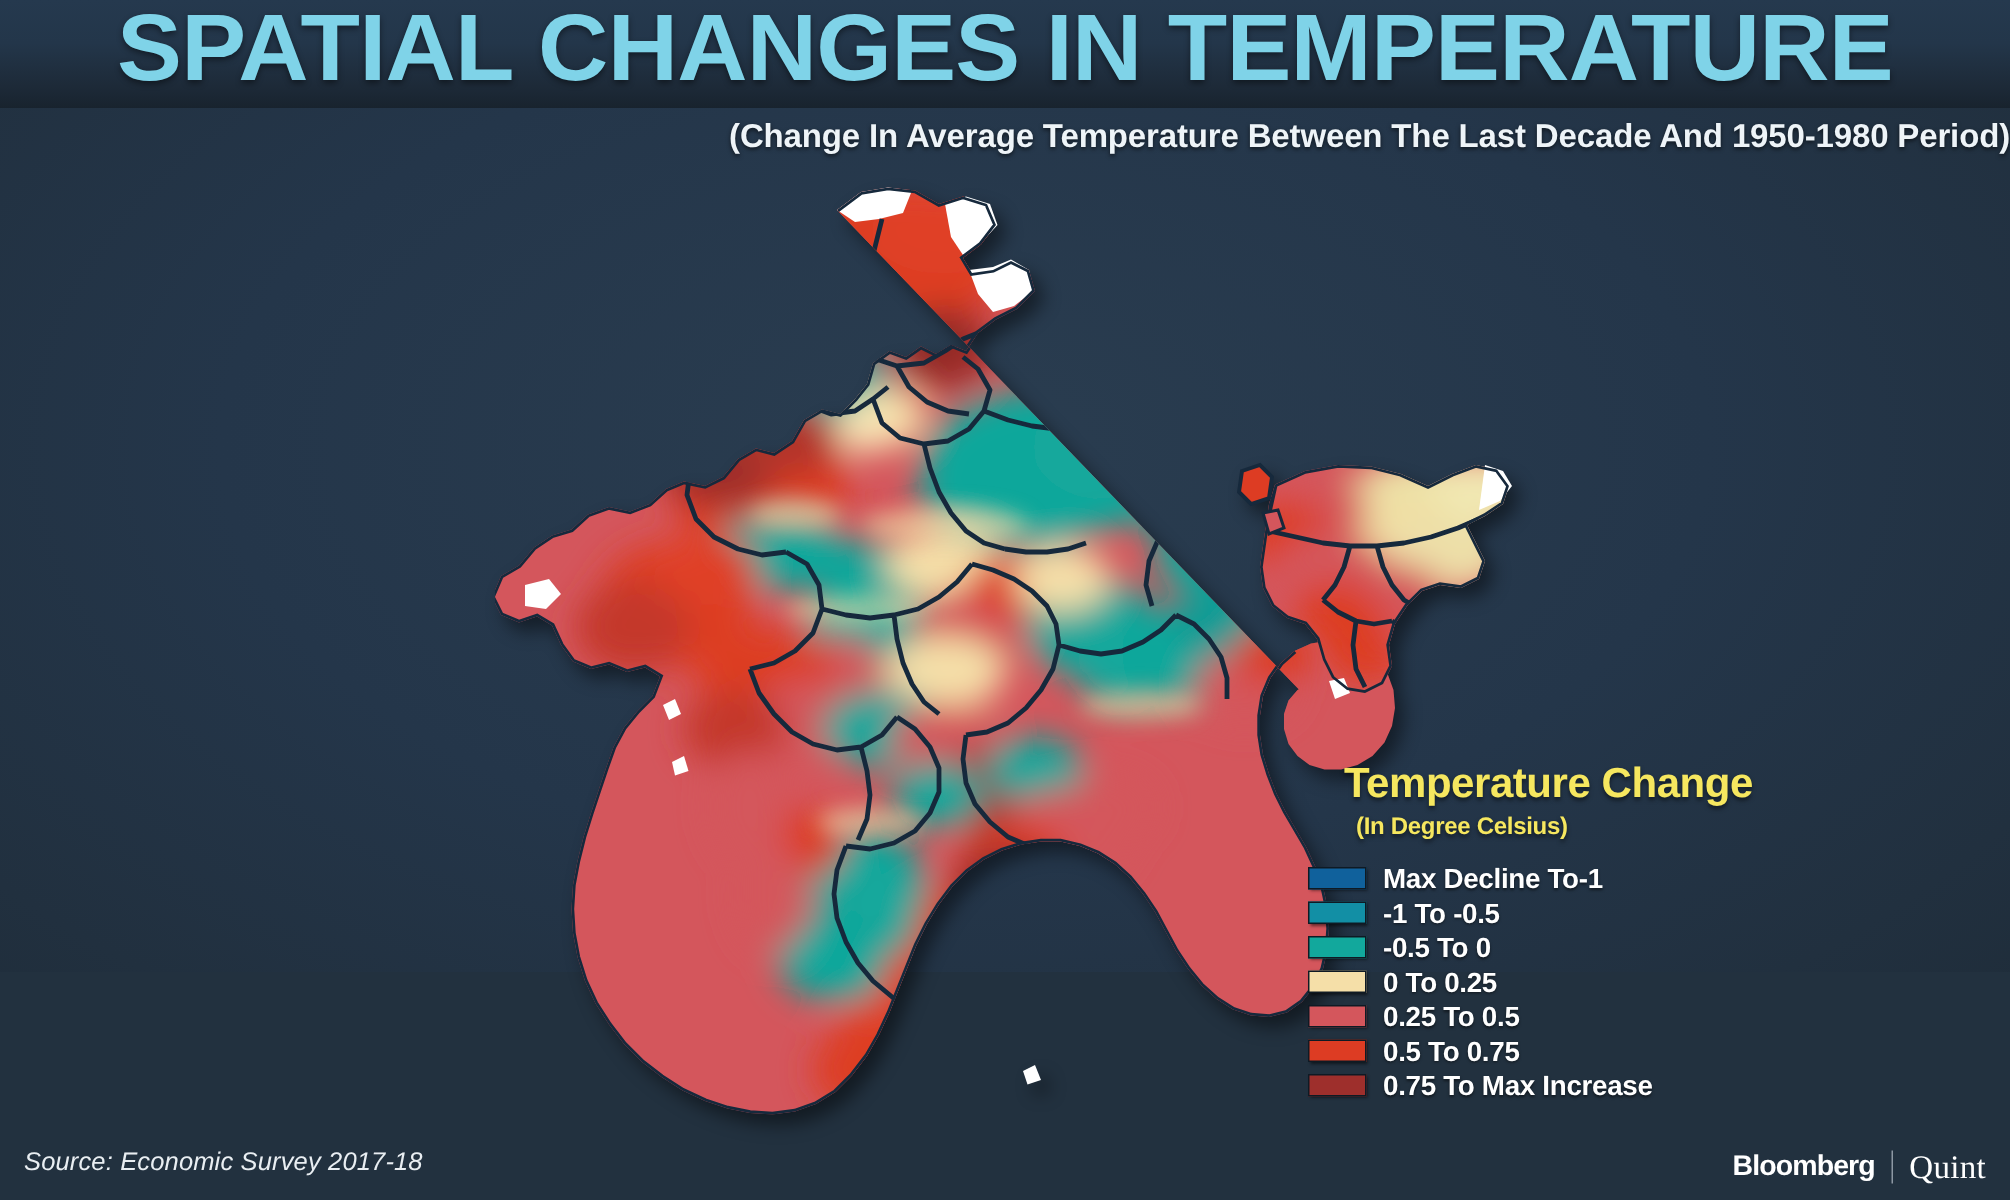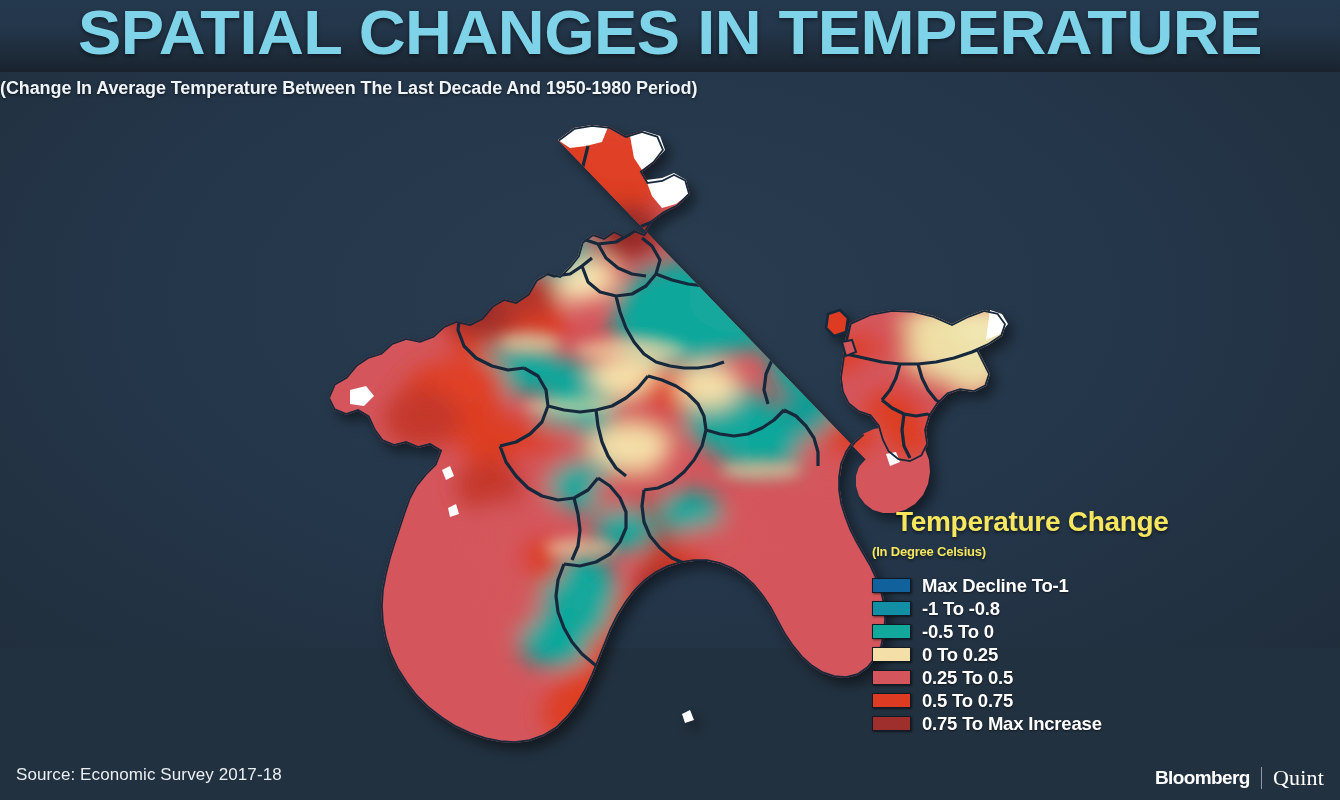--- a/index.html
+++ b/index.html
@@ -32,22 +32,22 @@
     line-height:72px;
     letter-spacing:-0.5px;
     color:#7fd3e8;
     transform: scaleX(1.03);
     transform-origin: center;
     text-shadow: 0 2px 4px rgba(0,0,0,0.45);
     white-space:nowrap;
   }
   #subtitle {
     position:absolute; left:0; top:78px; width:1340px;
-    text-align:left;
-    font-size:18px;
+    text-align:right;
+    font-size:22px;
     font-weight:bold;
     color:#eef4f8;
     letter-spacing:-0.1px;
     text-shadow: 0 1px 3px rgba(0,0,0,0.6);
     white-space:nowrap;
   }
   
   #map-wrap {
     position:absolute; left:330px; top:118px; width:720px; height:650px;
   }
@@ -55,42 +55,43 @@
   
   #legend { position:absolute; left:872px; top:505px; width:320px; }
   #legend-title {
     font-size:28px; font-weight:bold; color:#f6e75f;
     letter-spacing:-0.3px; line-height:34px;
     text-shadow:0 2px 3px rgba(0,0,0,0.5);
     white-space:nowrap;
     margin-left:24px;
   }
   #legend-sub {
-    font-size:13px; font-weight:bold; color:#f6e75f;
+    font-size:16px; font-weight:bold; color:#f6e75f;
     line-height:26px; letter-spacing:-0.2px;
     text-shadow:0 2px 3px rgba(0,0,0,0.5);
     white-space:nowrap;
+    margin-left:32px;
   }
   #legend-items { margin-top:9px; }
   .legend-row { display:flex; align-items:center; height:23px; }
   .legend-swatch {
     width:39px; height:15px; flex:0 0 39px;
     border:1px solid #0f1a24;
     box-shadow: 1px 1px 2px rgba(0,0,0,0.55);
   }
   .legend-label {
     margin-left:11px;
     font-size:18.5px; font-weight:bold; color:#ffffff;
     letter-spacing:-0.2px; white-space:nowrap;
     text-shadow:0 1px 2px rgba(0,0,0,0.55);
   }
   
   #source {
     position:absolute; left:16px; top:765px;
-    font-size:17px; color:#e9eef2;
+    font-size:17px; font-style:italic; color:#e9eef2;
     letter-spacing:0.1px; white-space:nowrap;
   }
   #brand {
     position:absolute; right:16px; top:766px;
     display:flex; align-items:center; height:24px;
   }
   #brand-bloomberg {
     font-size:19px; font-weight:bold; color:#ffffff;
     letter-spacing:-0.6px;
   }
@@ -448,21 +449,21 @@
   <div id="legend">
     <div id="legend-title">Temperature Change</div>
     <div id="legend-sub">(In Degree Celsius)</div>
     <div id="legend-items">
         <div class="legend-row">
           <span class="legend-swatch" style="background: rgb(16, 97, 156);"></span>
           <span class="legend-label">Max Decline To-1</span>
         </div>
         <div class="legend-row">
           <span class="legend-swatch" style="background: rgb(18, 143, 165);"></span>
-          <span class="legend-label">-1 To -0.8</span>
+          <span class="legend-label">-1 To -0.5</span>
         </div>
         <div class="legend-row">
           <span class="legend-swatch" style="background: rgb(18, 168, 156);"></span>
           <span class="legend-label">-0.5 To 0</span>
         </div>
         <div class="legend-row">
           <span class="legend-swatch" style="background: rgb(245, 223, 168);"></span>
           <span class="legend-label">0 To 0.25</span>
         </div>
         <div class="legend-row">

